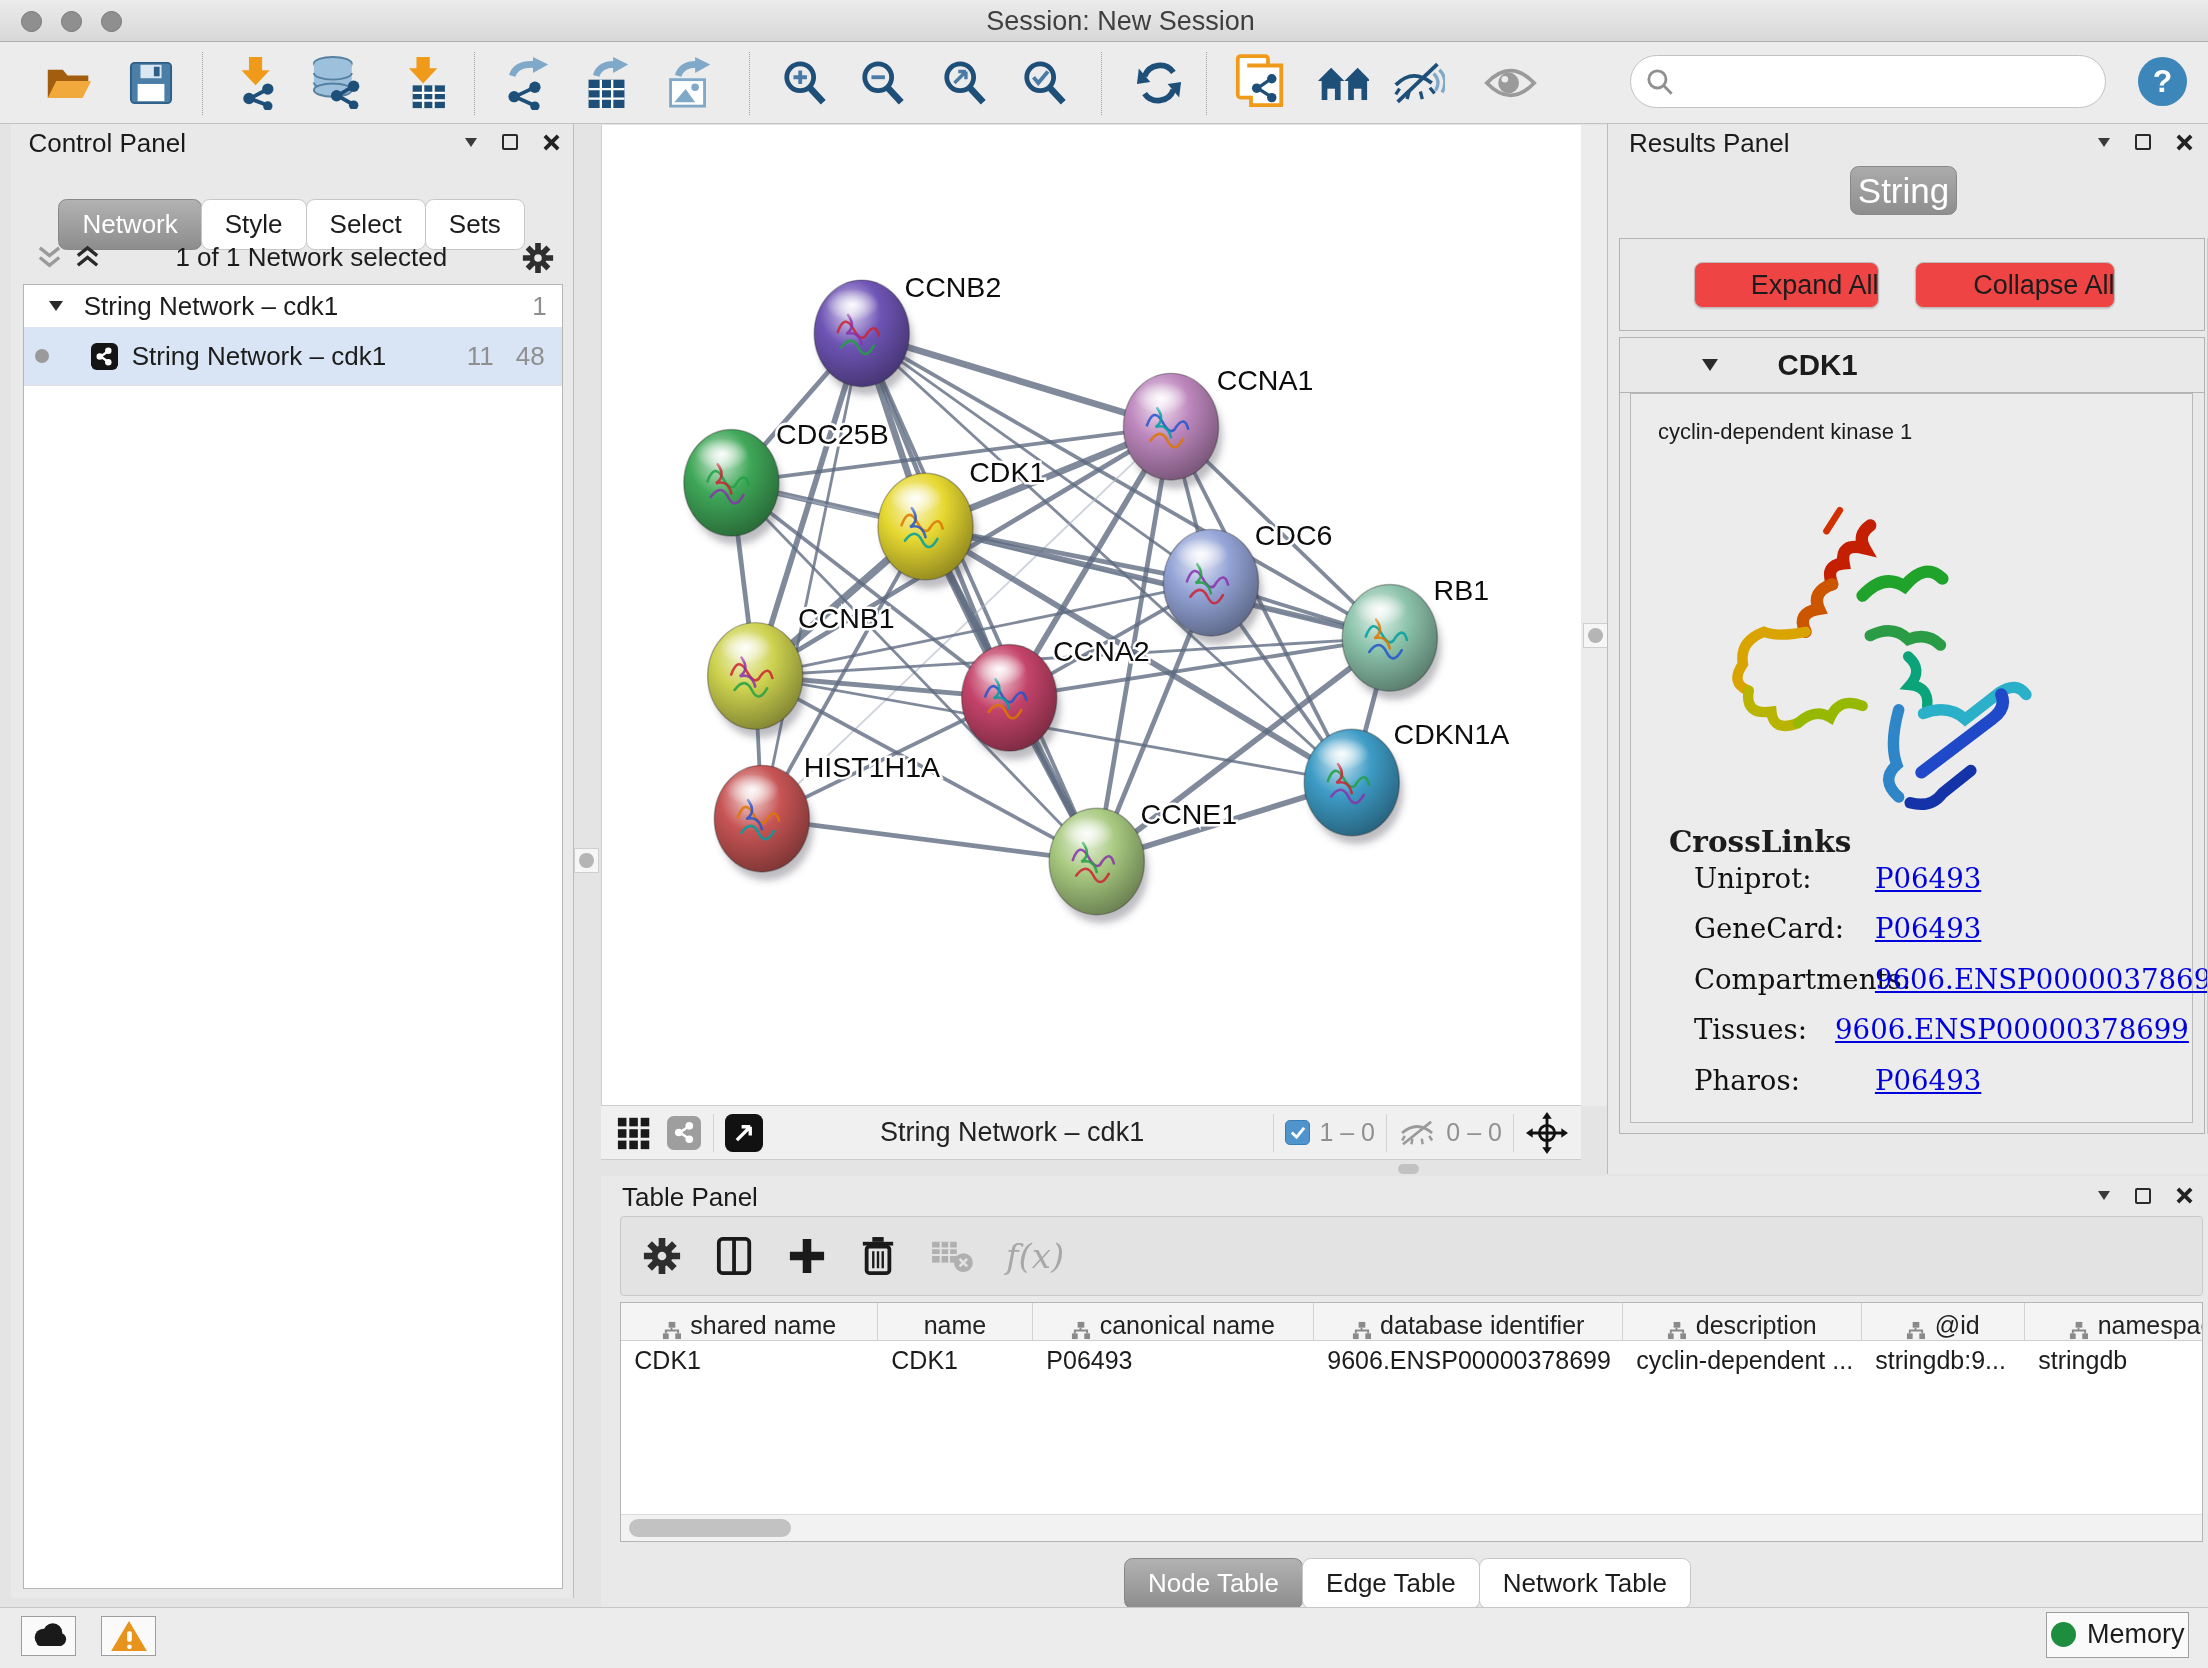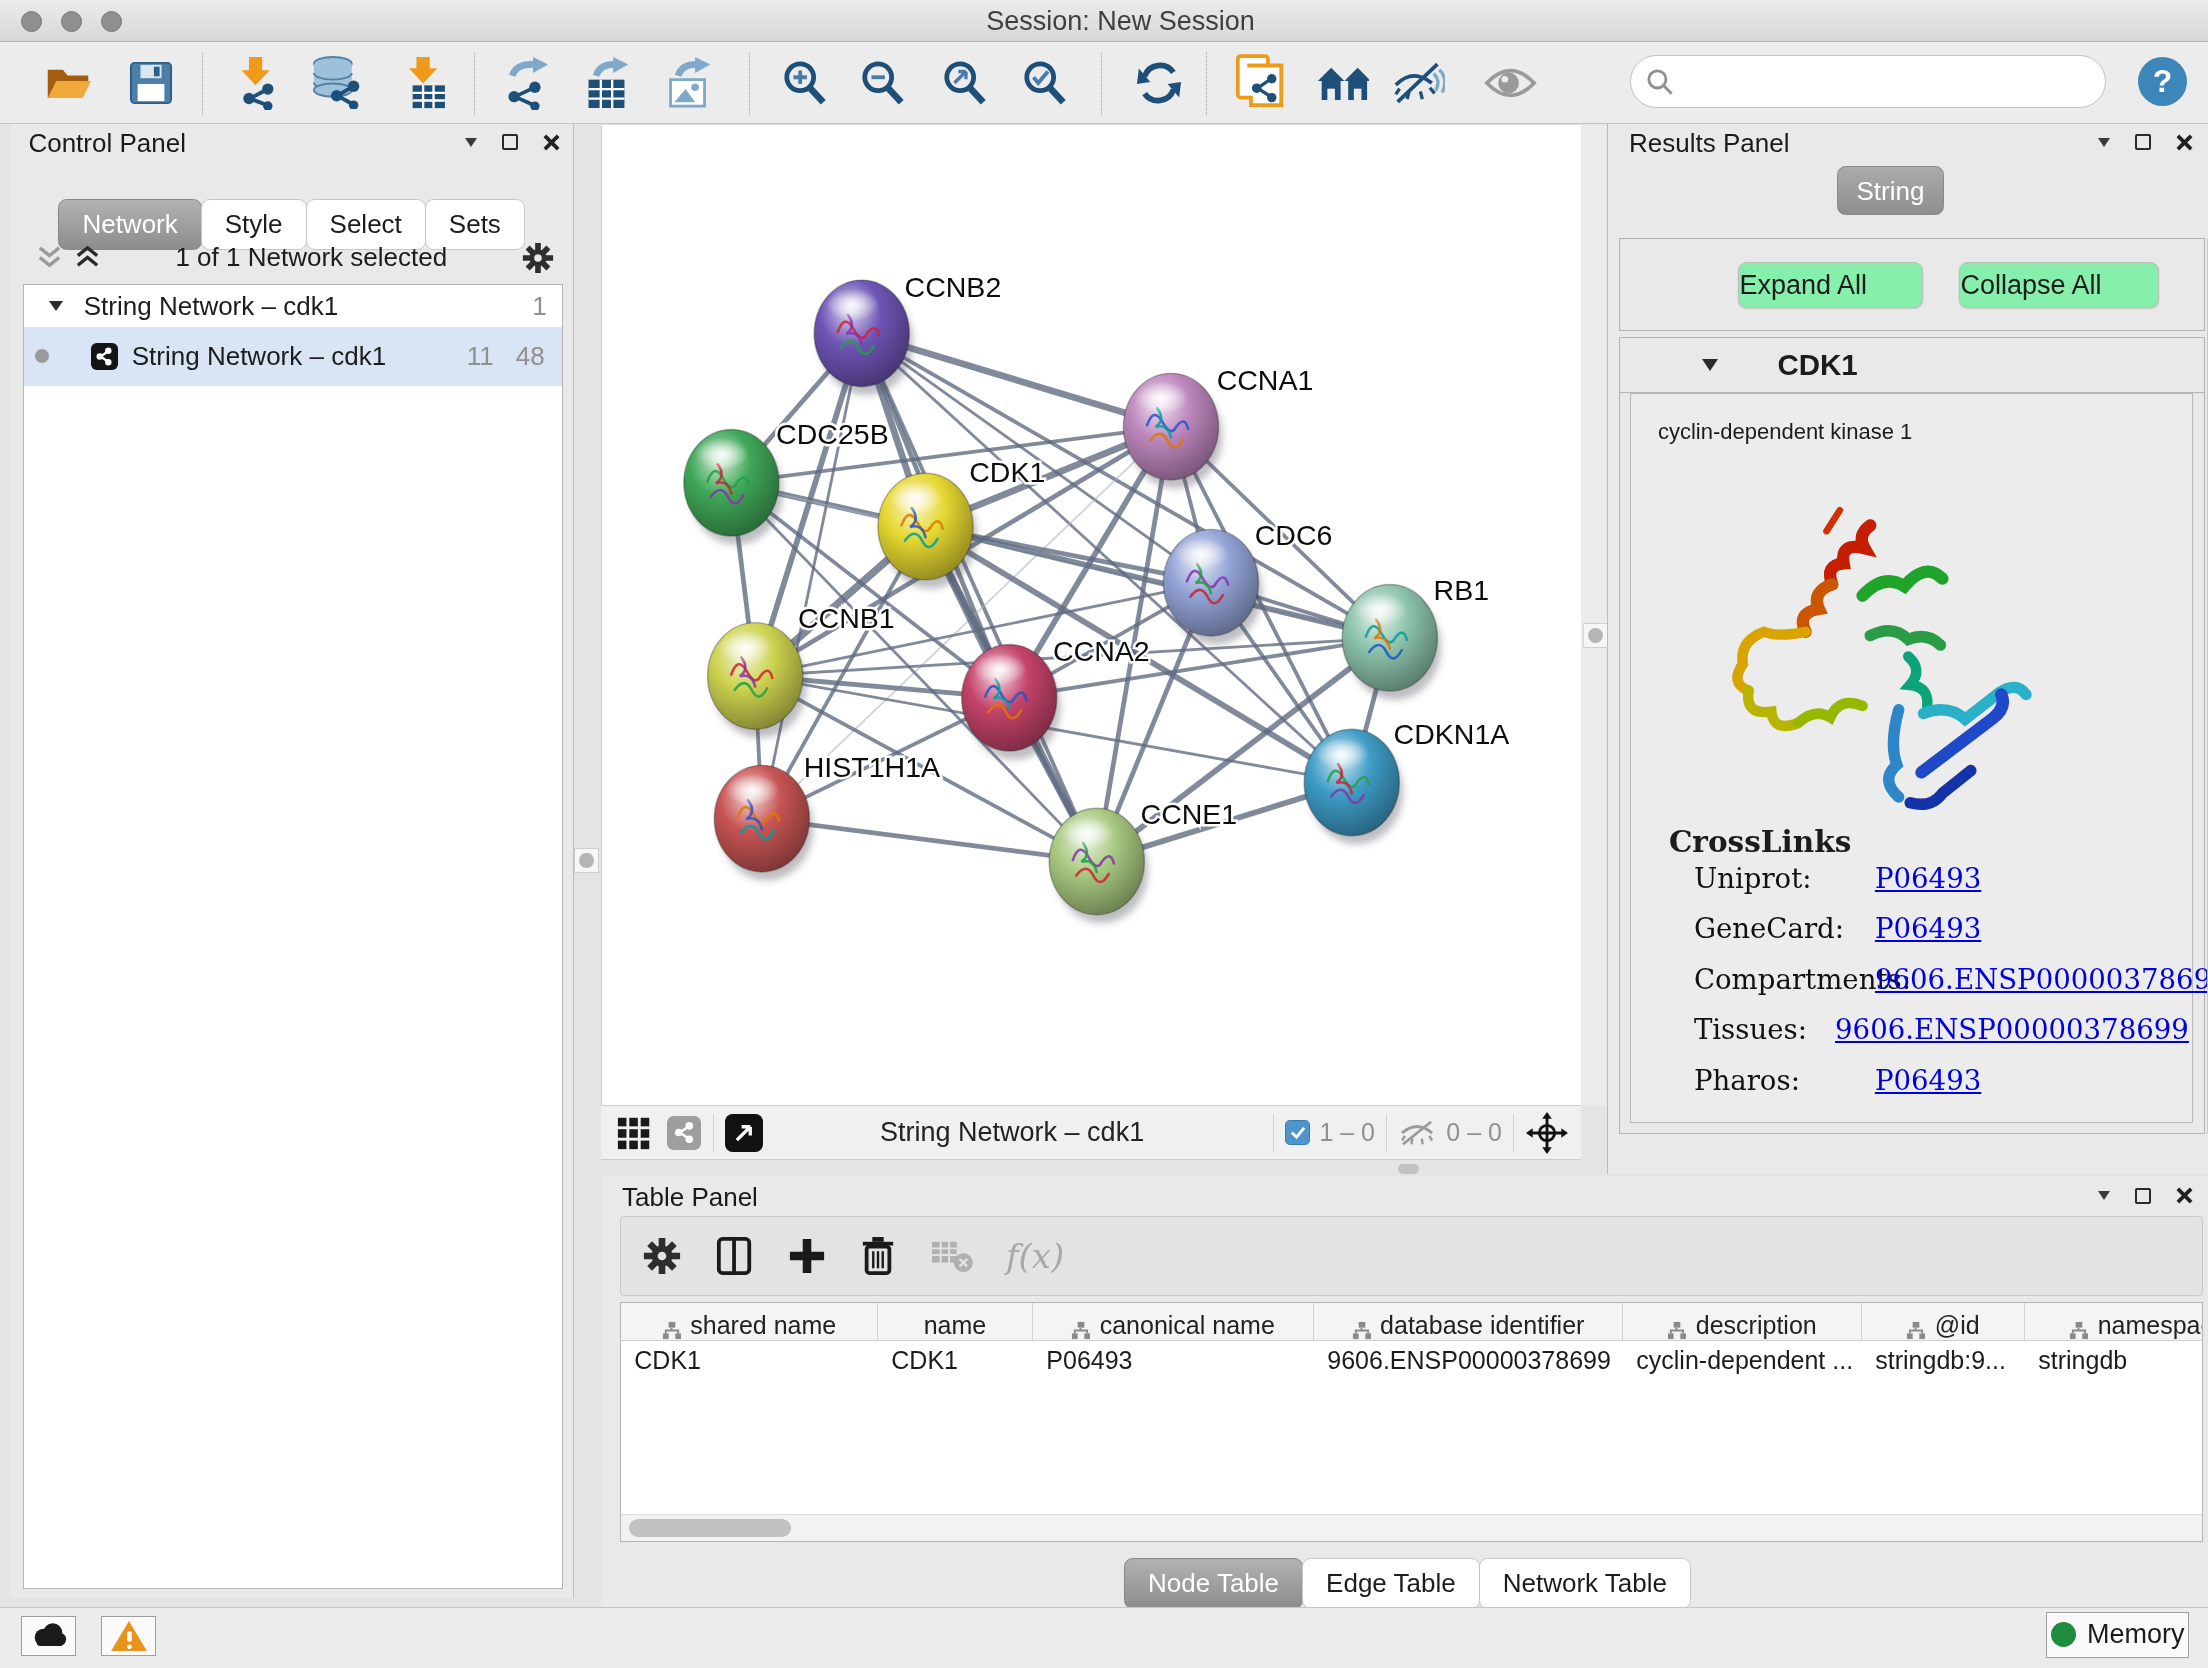--- a/index.html
+++ b/index.html
@@ -41,23 +41,23 @@
   #v-handle .dotc { width:15px; height:15px; border-radius:50%; background:#b5b5b5; }
   #l-handle { left:574px; top:848px; width:25px; height:25px; background:#f6f6f6; border:1px solid #cfcfcf; display:flex; align-items:center; justify-content:center; }
   #l-handle .dotc { width:14.3px; height:14.3px; border-radius:50%; background:#b5b5b5; }
   #net-statusbar { left:601px; top:1105px; width:980px; height:55px; background:#f0f0f0; border-top:1px solid #cccccc; border-bottom:1px solid #cccccc; display:flex; align-items:center; }
   .nbsep { width:1px; height:38px; background:#d2d2d2; margin:0 11.4px; }
   .graycnt { font-size:25px; color:#909090; }
   #h-split { left:601px; top:1162px; width:1607px; height:13.3px; background:#e4e4e4; }
   #h-handle { position:absolute; left:797px; top:1.9px; width:21px; height:10.5px; border-radius:5.7px; background:#c2c2c2; }
   
   #results-panel { left:1607px; top:124px; width:601px; height:1050px; background:#e9e9e9; border-left:1px solid #bcbcbc; }
-  #string-tab { position:absolute; left:229px; top:42px; width:107px; height:49px; background:linear-gradient(#ababab,#8e8e8e); border:1px solid #888; border-radius:8.6px; color:#fff; font-size:26px; text-align:center; line-height:48px; }
+  #string-tab { position:absolute; left:242px; top:42px; width:107px; height:49px; background:linear-gradient(#ababab,#8e8e8e); border:1px solid #888; border-radius:8.6px; color:#fff; font-size:35px; text-align:center; line-height:48px; }
   #rp-box1 { position:absolute; left:11.4px; top:114px; width:586px; height:93px; border:1.9px solid #b3b3b3; background:#e9e9e9; }
-  .rp-btn { position:absolute; top:23px; height:46px; background:#86efac; border:1px solid #bdbdbd; border-radius:8.6px; font-size:27px; text-align:left; line-height:44px; box-shadow:0 1px 1.9px rgba(0,0,0,.15);margin-left:44px; }
+  .rp-btn { position:absolute; top:23px; height:46px; background:#ef4444; border:1px solid #bdbdbd; border-radius:8.6px; font-size:27px; text-align:right; line-height:44px; box-shadow:0 1px 1.9px rgba(0,0,0,.15); }
   #rp-entry { position:absolute; left:11.4px; top:213px; width:586px; height:797px; border:1.9px solid #b3b3b3; background:#e9e9e9; }
   #rp-entry-hdr { position:absolute; left:0; top:0; width:100%; height:55px; border-bottom:1.9px solid #b3b3b3; display:flex; align-items:center; }
   #rp-content { position:absolute; left:9.5px; top:55px; width:563px; height:730px; border:1px solid #b9b9b9; background:#ececec; }
   #rp-desc { position:absolute; left:27px; top:25px; font-size:22px; }
   #xl-title { position:absolute; left:38px; top:430px; font-family:"DejaVu Serif", serif; font-weight:bold; font-size:29.5px; }
   .xlrow { position:absolute; left:63px; width:495px; height:51px; font-family:"DejaVu Serif", serif; font-size:27.6px; display:flex; }
   .xlrow .xl-label { width:181px; color:#111; }
   .xlrow a { color:#0000dd; text-decoration:underline; }
   #rp-scroll { position:absolute; left:599px; top:114px; width:13.3px; height:896px; background:#f0f0f0; border-left:1px solid #c9c9c9; }
   

